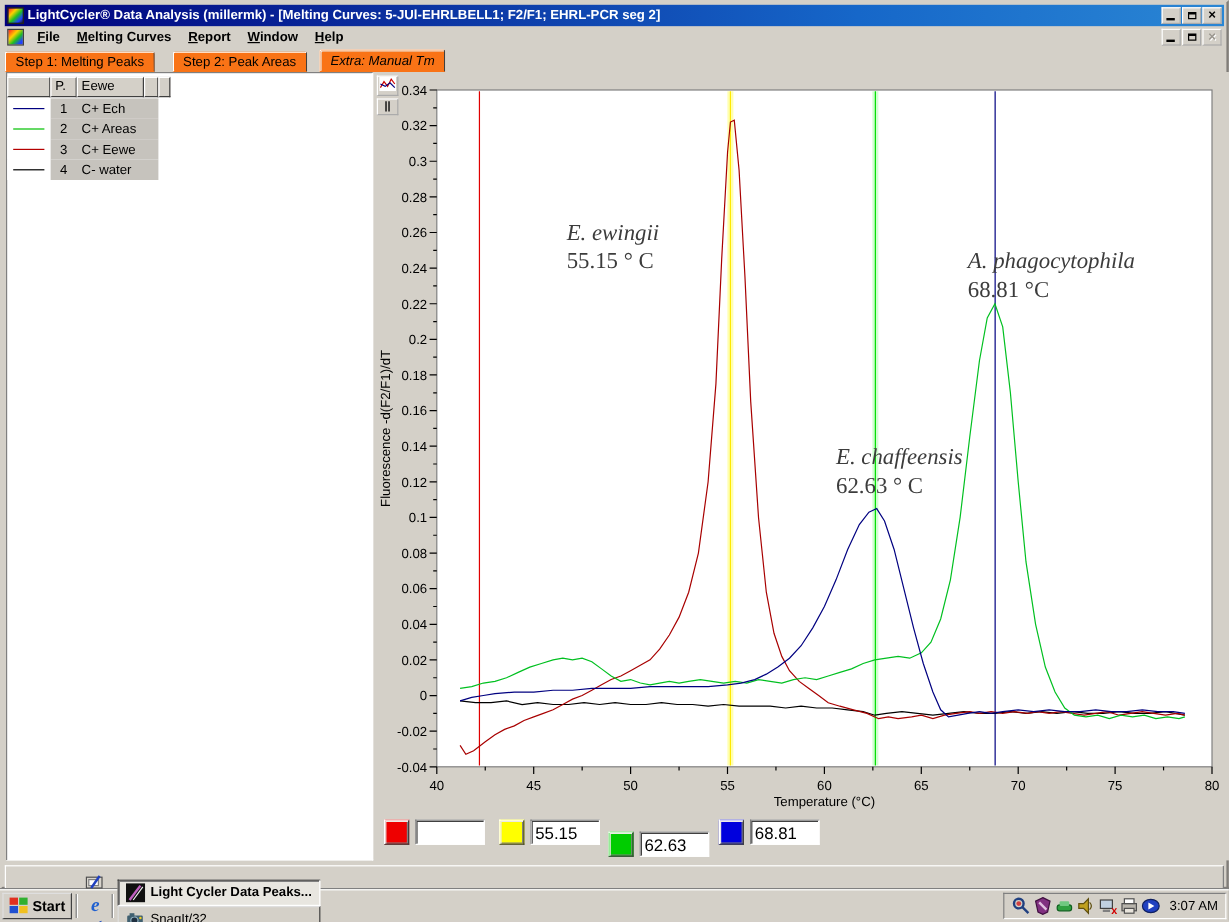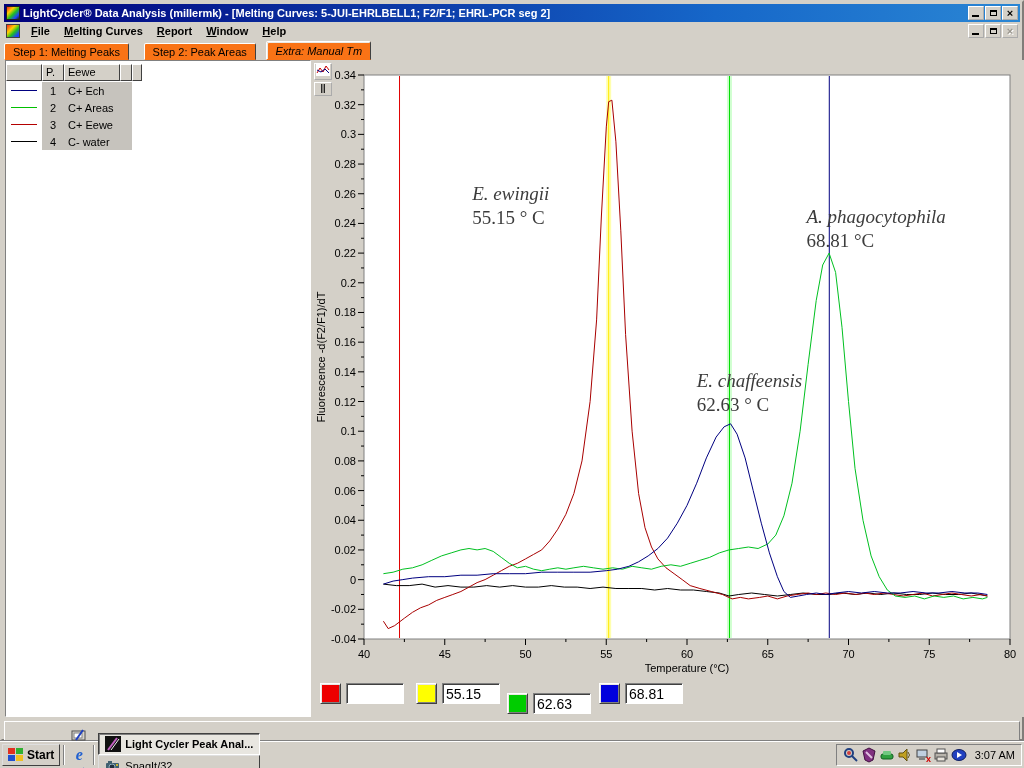--- a/index.html
+++ b/index.html
@@ -357,21 +357,21 @@
       </span>
     </span>
   <span class="tb-sep"></span>
   <span id="task-buttons">
       <span class="task-btn active">
         <span class="task-ico"><svg width="16" height="16">
             <rect x="0" y="0" width="16" height="16" fill="#101010"></rect>
             <line x1="3" y1="14" x2="12" y2="2" stroke="#c060c0" stroke-width="2"></line>
             <line x1="6" y1="14" x2="14" y2="3" stroke="#f0f0f0" stroke-width="1"></line>
           </svg></span>
-        <span>Light Cycler Peak Anal...</span>
+        <span>Light Cycler Data Peaks...</span>
       </span>
       <span class="task-btn raised2">
         <span class="task-ico"><svg width="16" height="16">
             <rect x="1" y="5" width="13" height="8" rx="1" fill="#406070"></rect>
             <circle cx="7" cy="9" r="3" fill="#203040" stroke="#90b0c0"></circle>
             <rect x="3" y="3" width="4" height="3" fill="#406070"></rect>
             <circle cx="12" cy="7" r="1" fill="#f0d020"></circle>
           </svg></span>
         <span>SnagIt/32</span>
       </span>

